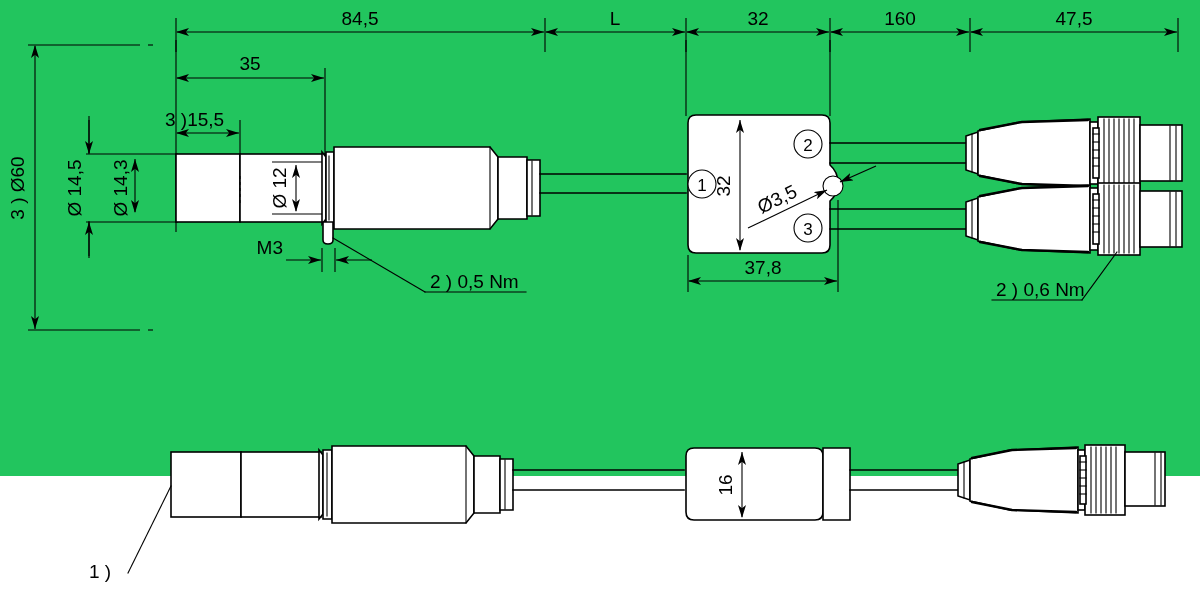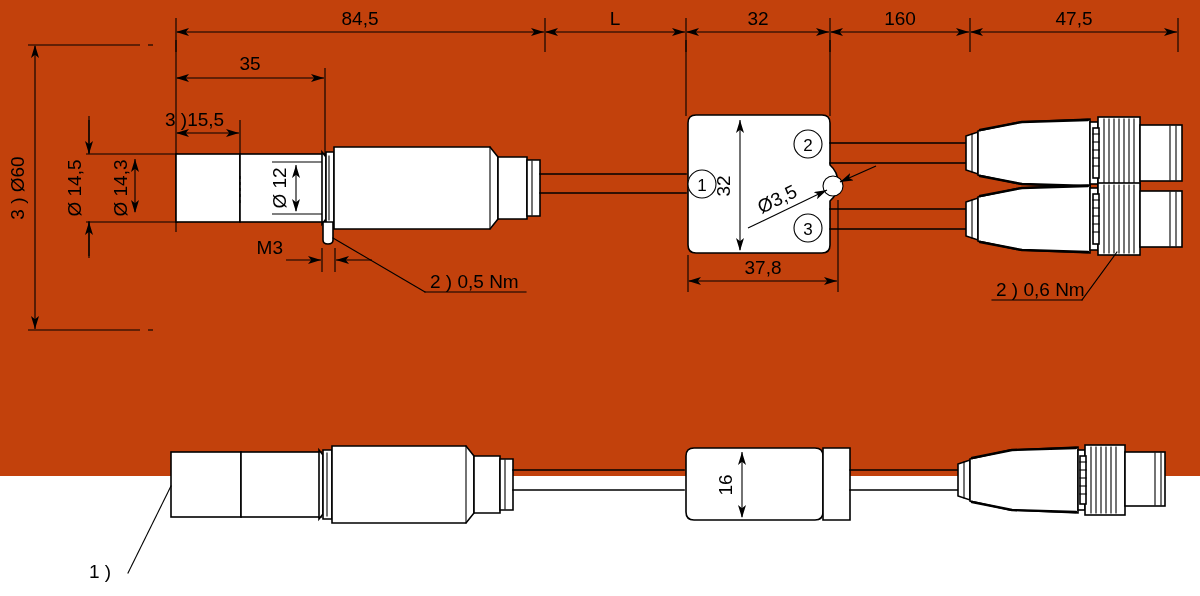--- a/index.html
+++ b/index.html
@@ -11,21 +11,21 @@
   body {
     width: 1200px;
     height: 596px;
     font-family: "Liberation Sans", sans-serif;
     overflow: hidden;
   }
   #drawing-root {
     position: relative;
     width: 1200px;
     height: 476px;
-    background: #c2410c;
+    background: #22c55e;
   }
   svg#tech-drawing {
     display: block;
     width: 1200px;
     height: 596px;
   }
   .ln {
     fill: none;
     stroke: #000000;
     stroke-width: 1.6;

